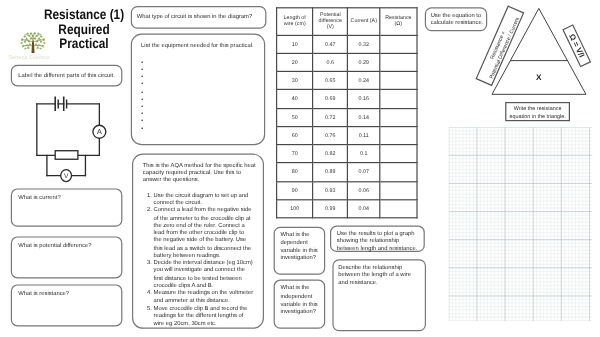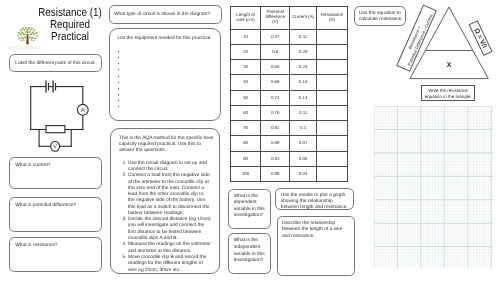--- a/index.html
+++ b/index.html
@@ -1,21 +1,21 @@
 <!DOCTYPE html>
 <html><head>
 <meta charset="utf-8">
 <style>
 html,body{margin:0;padding:0;}
 body{width:500px;height:281px;background:#ffffff;font-family:"Liberation Sans",sans-serif;overflow:hidden;position:relative;-webkit-font-smoothing:antialiased;text-rendering:geometricPrecision;}
 .page{position:absolute;left:0;top:0;width:500px;height:281px;}
 .abs{position:absolute;box-sizing:border-box;}
 .rbox{border:0.8px solid #777;border-radius:5.5px;background:#fff;}
 .sqbox{border:0.75px solid #555;background:#fff;}
-.title{font-size:11.6px;font-weight:normal;text-align:center;line-height:11.9px;color:#111;font-family:"Liberation Sans",sans-serif;}
+.title{font-size:11.6px;font-weight:bold;text-align:center;line-height:11.9px;color:#111;font-family:"Liberation Sans",sans-serif;}
 .title>div{transform:scaleX(0.85);}
 .q{font-size:4.85px;color:#2a2a2a;line-height:1.42;}
 ul.bullets{list-style:none;margin:0;padding:5.6px 0 0 8.2px;}
 ul.bullets li{font-size:4.4px;color:#2a2a2a;line-height:6.2px;height:6.2px;}
 ol.steps{margin:6.2px 0 0 0;padding:0 8.2px 0 17.4px;font-size:4.85px;color:#2a2a2a;line-height:6.2px;list-style-position:outside;}
 ol.steps li{margin-bottom:0.35px;padding-left:0;}
 ol.steps li::marker{font-size:4.85px;}
 table.res{border-collapse:collapse;font-size:4.45px;color:#333;table-layout:fixed;}
 table.res td,table.res th{border:0.7px solid #4a4a4a;text-align:center;vertical-align:middle;font-weight:normal;padding:0;}
 table.res th{height:21.5px;line-height:4.85px;font-size:4.45px;padding:0 1px;}

